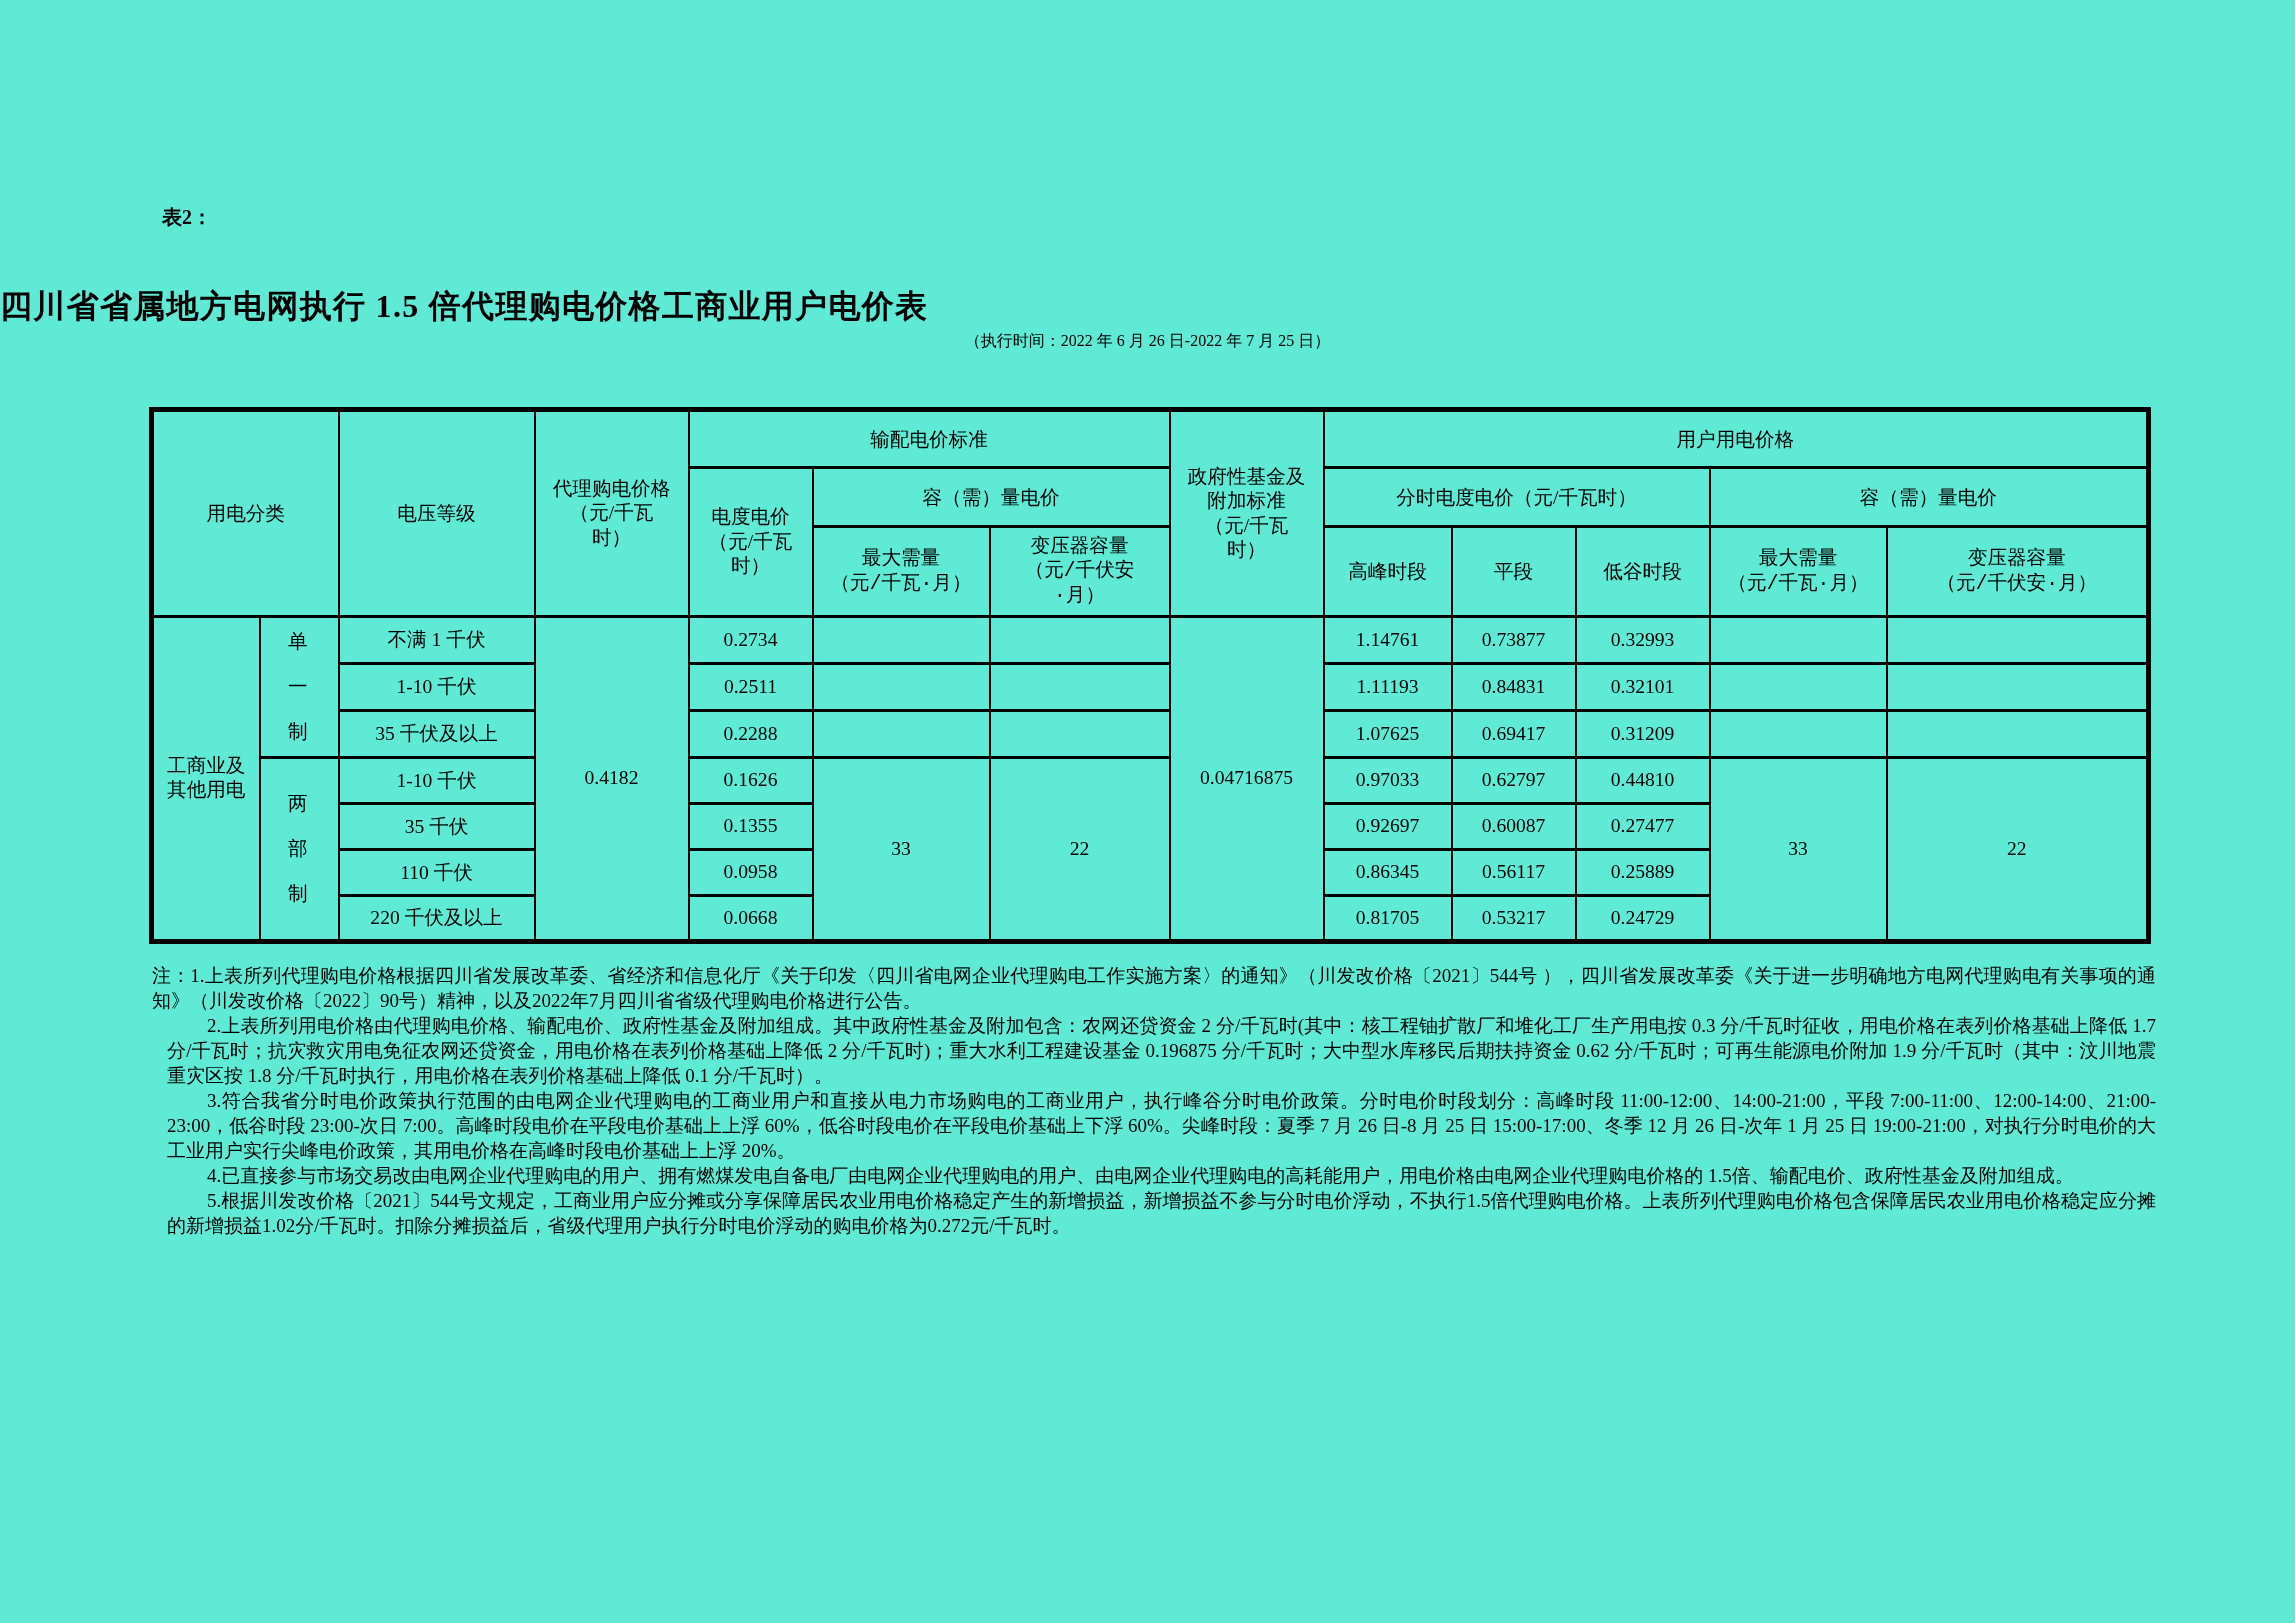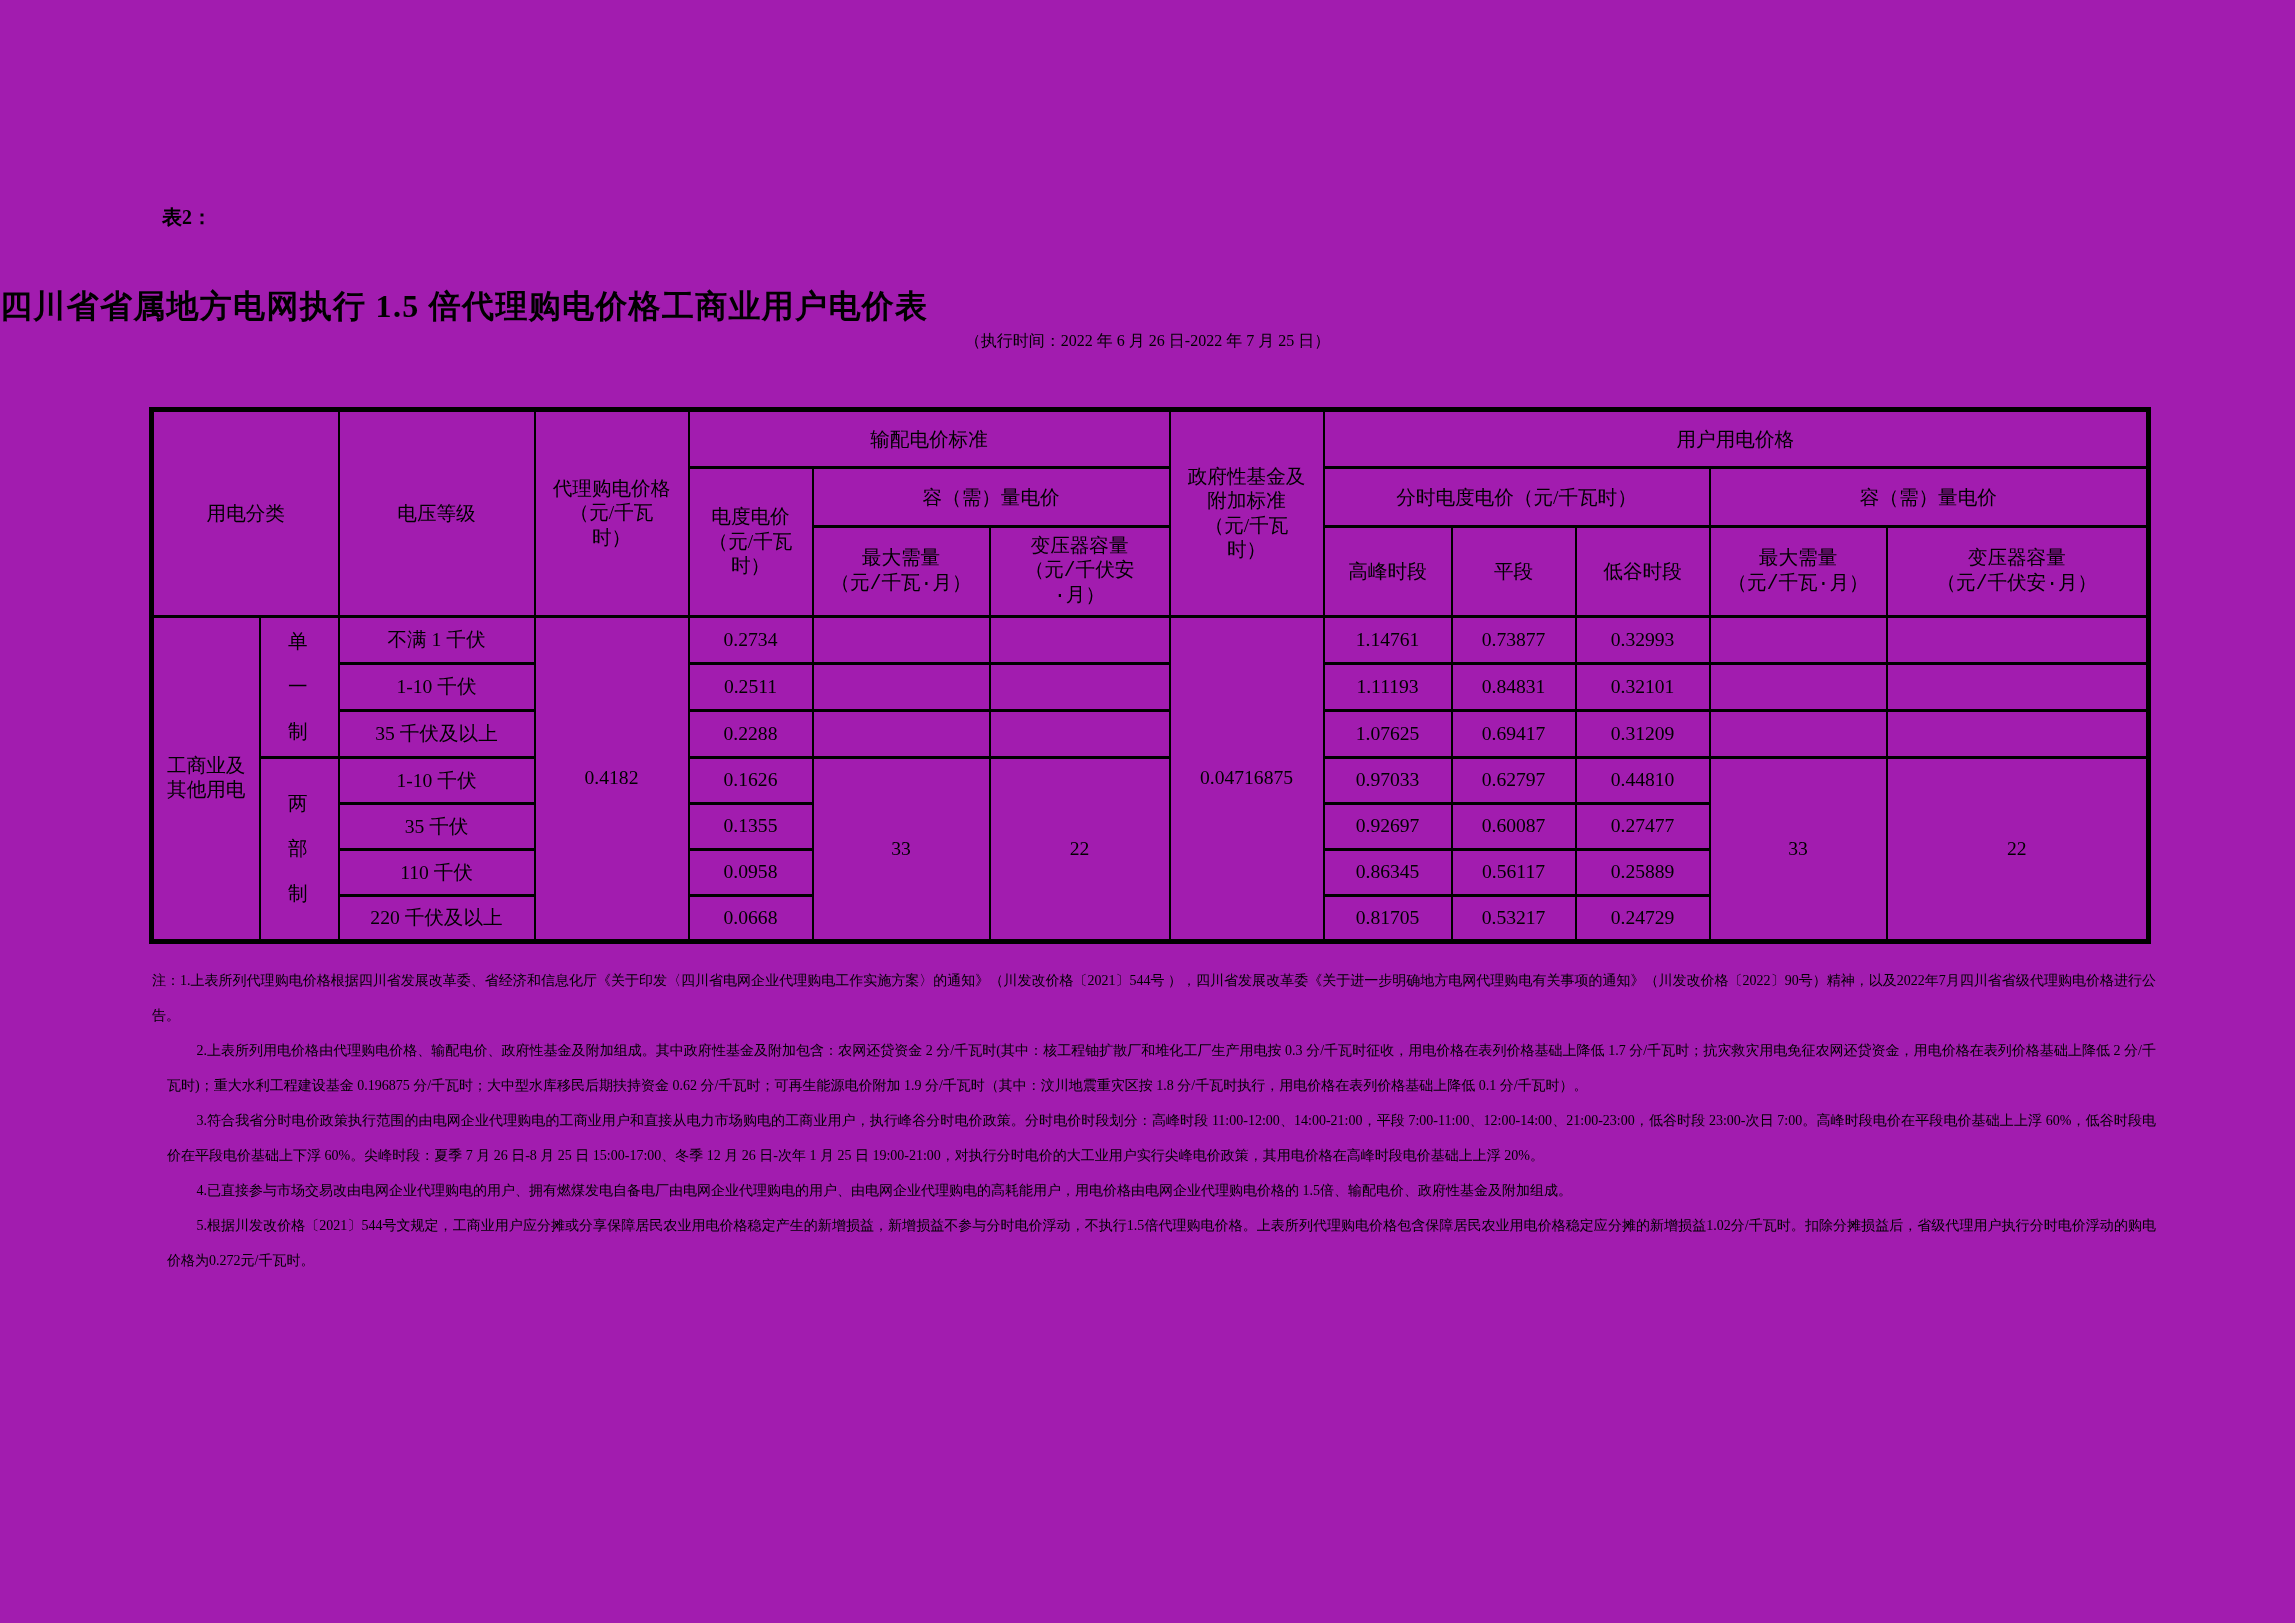--- a/index.html
+++ b/index.html
@@ -1,20 +1,20 @@
 <!DOCTYPE html>
 <html style="font-size:10.5px"><head>
 <meta charset="utf-8">
 <style>
   html,body{margin:0;padding:0;background:#fff;}
   .page{
     position:relative;
     width:2295px;
     height:1623px;
-    background:#a21caf;
+    background:#5eead4;
     font-family:"Liberation Serif","DejaVu Serif",serif;
     color:#000;
     overflow:hidden;
   }
   .table2-label{
     position:absolute;
     left:162px; top:204px;
     font-size:20px;
     font-weight:bold;
   }
@@ -60,22 +60,22 @@
     display:inline-block;
     width:1.12em;
     word-break:break-all;
     line-height:2.3;
     text-align:left;
   }
   .notes{
     position:absolute;
     left:152px; top:963px;
     width:2004px;
-    font-size:14px;
-    line-height:35px;
+    font-size:19px;
+    line-height:25px;
     text-align:justify;
   }
   .notes p{margin:0;}
   .notes p.indent{text-indent:2.1em;margin-left:15px;}
 </style>
 </head>
 <body>
 
 <div class="page">
 

